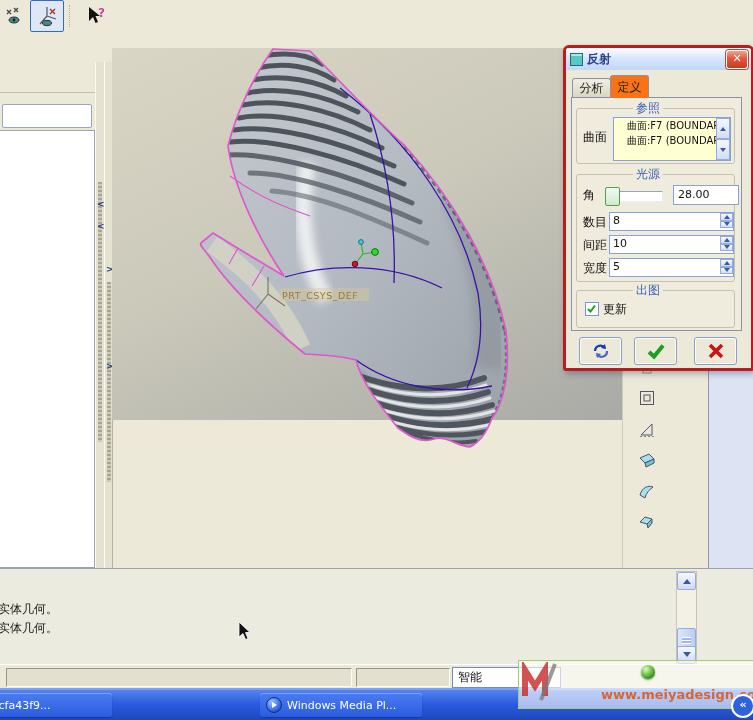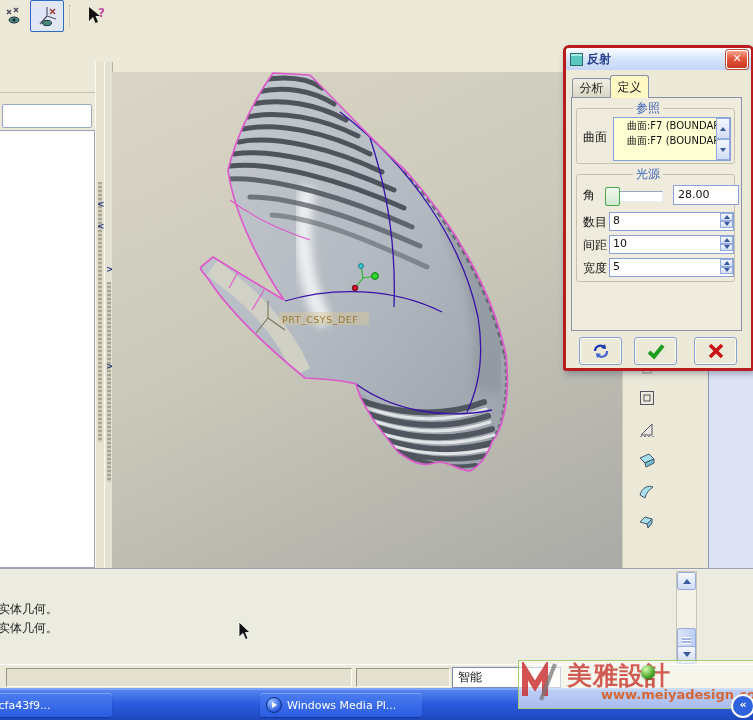--- a/index.html
+++ b/index.html
@@ -18,21 +18,21 @@
   .selbox{width:13px;height:13px;border:1px dashed #56617a;}
   .caret{width:0;height:0;border:4px solid transparent;border-top:5px solid #333a55;margin-left:2px;margin-top:4px;}
   
   .treetopline{position:absolute;left:0;top:92px;width:95px;height:1px;background:#c4c0ae;}
   .treeinput{position:absolute;left:2px;top:104px;width:88px;height:22px;background:#fff;border:1px solid #9aa6c6;border-radius:2px;}
   .treewhite{position:absolute;left:0;top:130px;width:94px;height:436px;background:#fff;border:1px solid #9aa2b4;border-left:none;}
   .split{position:absolute;top:62px;height:506px;background:#e6e2d2;border-left:1px solid #fbfaf4;border-right:1px solid #b6b2a0;}
   .split .grip{position:absolute;left:2px;top:120px;width:4px;height:260px;
      background:repeating-linear-gradient(0deg,#cfcbba 0 2px,#aaa695 2px 4px);}
   .sarr{position:absolute;font-size:9px;font-weight:bold;color:#25337f;line-height:1;}
-  #gfx{position:absolute;left:112px;top:72px;width:510px;height:506px;
+  #gfx{position:absolute;left:112px;top:48px;width:510px;height:372px;
        background:linear-gradient(155deg,#dad6c6 0%,#cbc9ba 45%,#a9aaa6 100%);}
   #rtb{position:absolute;left:622px;top:62px;width:86px;height:506px;background:#ece9d8;border-left:1px solid #cfcbbb;}
   .rtbtn{position:absolute;left:10px;width:28px;height:26px;display:flex;align-items:center;justify-content:center;}
   .winedge{position:absolute;left:708px;top:62px;width:1px;height:506px;background:#8b97b5;}
   .blueband{position:absolute;left:709px;top:62px;width:44px;height:506px;background:#dde3f3;}
   
   #msg{position:absolute;left:0;top:568px;width:753px;height:96px;background:#ecebdf;border-top:1px solid #98a0b2;}
   .msgline{position:absolute;left:-14px;white-space:nowrap;font-size:12px;color:#1a1a1a;}
   .vsb{position:absolute;left:676px;top:2px;width:19px;height:92px;background:#f3f1e5;border:1px solid #c9c5b2;}
   .sbbtn{position:absolute;left:0;width:17px;height:16px;background:linear-gradient(#f6f8fe,#cfdaf4);border:1px solid #93abdd;border-radius:2px;display:flex;align-items:center;justify-content:center;}
@@ -58,21 +58,21 @@
   
   #dlg{position:absolute;left:563px;top:45px;width:185px;height:320px;z-index:40;
      background:#ece9d8;border:3px solid #b91c1c;border-radius:6px 6px 3px 3px;box-shadow:2px 3px 6px rgba(40,50,90,.35);}
   .dtitle{position:relative;height:22px;background:linear-gradient(#fdfeff,#d9e6fb 45%,#c2d6f7);display:flex;align-items:center;padding-left:4px;gap:4px;border-radius:3px 3px 0 0;}
   .dticon{width:11px;height:11px;background:#58c8c0;border:1px solid #2a6a6a;box-shadow:inset 0 2px 0 #a6eae4;}
   .dttext{font-weight:bold;color:#26408c;font-size:12px;}
   .dclose{position:absolute;right:3px;top:2px;width:20px;height:17px;border:1px solid #fff;border-radius:3px;
      background:linear-gradient(#f2a38c,#e3573c 45%,#c83a20);color:#fff;font-weight:bold;font-size:11px;line-height:15px;text-align:center;box-shadow:0 0 0 1px #b44a32;}
   .tab{position:absolute;height:19px;top:30px;width:37px;text-align:center;font-size:12px;line-height:19px;
      background:linear-gradient(#f1efe4,#d9d5c1);border:1px solid #8a92a8;border-bottom:none;border-radius:3px 3px 0 0;color:#222;}
-  .tab.active{top:27px;height:22px;background:#fef9c3;line-height:22px;z-index:2;}
+  .tab.active{top:27px;height:22px;background:#f97316;line-height:22px;z-index:2;}
   .dpage{position:absolute;left:5px;top:49px;width:169px;height:232px;border:1px solid #8a92a8;background:#efecdd;}
   .grp{position:absolute;left:4px;width:157px;border:1px solid #c6c2aa;border-radius:3px;}
   .grplabel{position:absolute;left:9px;top:-8px;background:#efecdd;color:#3a62b4;padding:0 3px;font-size:12px;line-height:14px;margin-left:47px;}
   .flabel{position:absolute;left:6px;font-size:12px;color:#111;}
   .field{position:absolute;left:32px;width:120px;height:17px;background:#fff;border:1px solid #8aa0d8;font-size:11px;line-height:16px;padding-left:3px;}
   .spin{position:absolute;right:0px;top:0px;width:13px;height:15px;display:flex;flex-direction:column;}
   .spbtn{flex:1;background:linear-gradient(#f4f7fe,#d2ddf6);border:1px solid #93abdd;display:flex;align-items:center;justify-content:center;}
   .sp-u{width:0;height:0;border:3px solid transparent;border-bottom:4px solid #3a5a9c;margin-top:-3px;}
   .sp-d{width:0;height:0;border:3px solid transparent;border-top:4px solid #3a5a9c;margin-bottom:-3px;}
   .lbox{position:absolute;left:36px;top:8px;width:116px;height:42px;background:#ffffd4;border:1px solid #8aa0d8;overflow:hidden;}
@@ -498,20 +498,29 @@
             <span class="spbtn">
                 <span class="sp-u"></span>
               </span>
             <span class="spbtn">
                 <span class="sp-d"></span>
               </span>
           </span>
         </span>
       </div>
 
+      <div class="grp" style="top:192px;height:36px">
+        <span class="grplabel">出图</span>
+        <span class="chk" style="top:11px">
+          <svg width="11" height="11">
+              <polyline points="2,6 4.5,8.5 9,2.5" fill="none" stroke="#18a018" stroke-width="2"></polyline>
+            </svg>
+        </span>
+        <span class="flabel" style="left:26px;top:10px">更新</span>
+      </div>
     </div>
 
     <span class="dbtn" style="left:13px">
       <svg width="22" height="18">
         <path d="M5,9 a5.5,5.5 0 0 1 10,-3" fill="none" stroke="#1c3ab0" stroke-width="2.2"></path>
         <path d="M15,2 l1,5 -5,-1" fill="#1c3ab0"></path>
         <path d="M17,9 a5.5,5.5 0 0 1 -10,3.5" fill="none" stroke="#4466cc" stroke-width="2.2"></path>
         <path d="M7,16 l-1,-5 5,1" fill="#4466cc"></path>
       </svg>
     </span>
@@ -525,19 +534,18 @@
           <path d="M4,3 L16,15 M16,3 L4,15" stroke="#c81414" stroke-width="3.6"></path>
         </svg>
     </span>
   </div>
 
   <div id="wm">
     <svg width="46" height="40">
       <path d="M4,34 L4,8 L14,24 L24,8 L24,34" fill="none" stroke="rgba(200,40,40,.8)" stroke-width="6"></path>
       <path d="M34,2 L20,38" stroke="rgba(120,120,120,.75)" stroke-width="4"></path>
     </svg>
-    <span class="wm-brand">美雅設計</span>
     <span class="orb"></span>
     <span class="wm-url">www.meiyadesign.com</span>
   </div>
   <div class="bluecirc">«</div>
 
 </div>
 
 </body></html>

